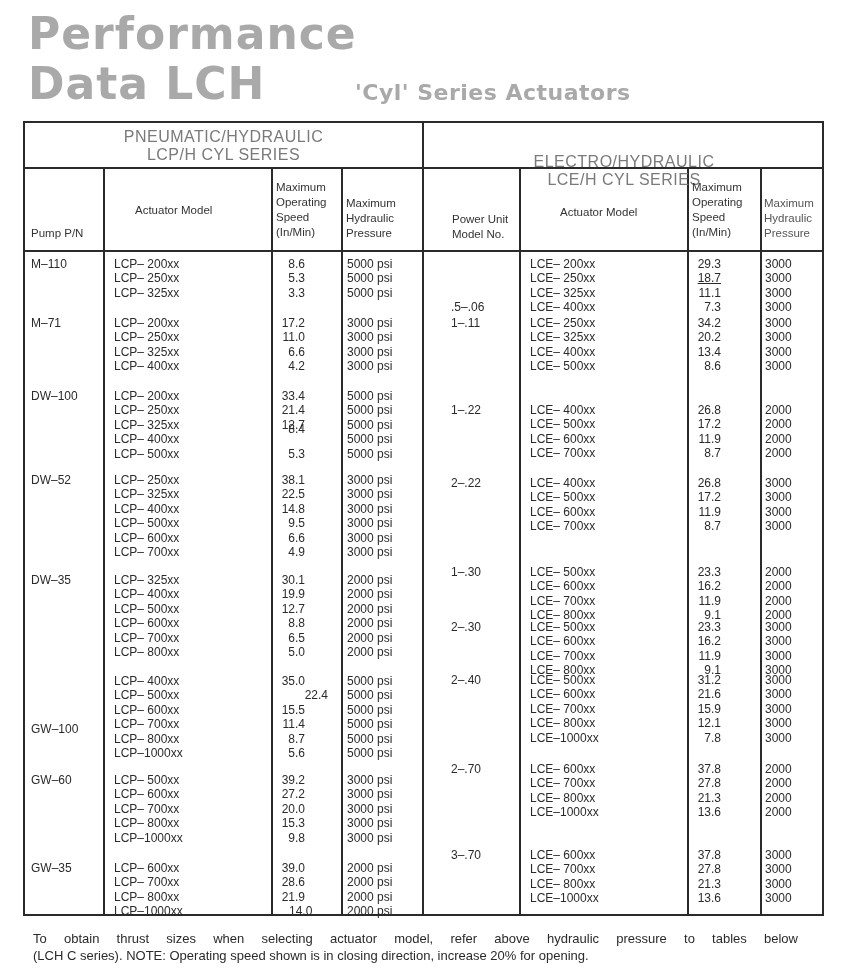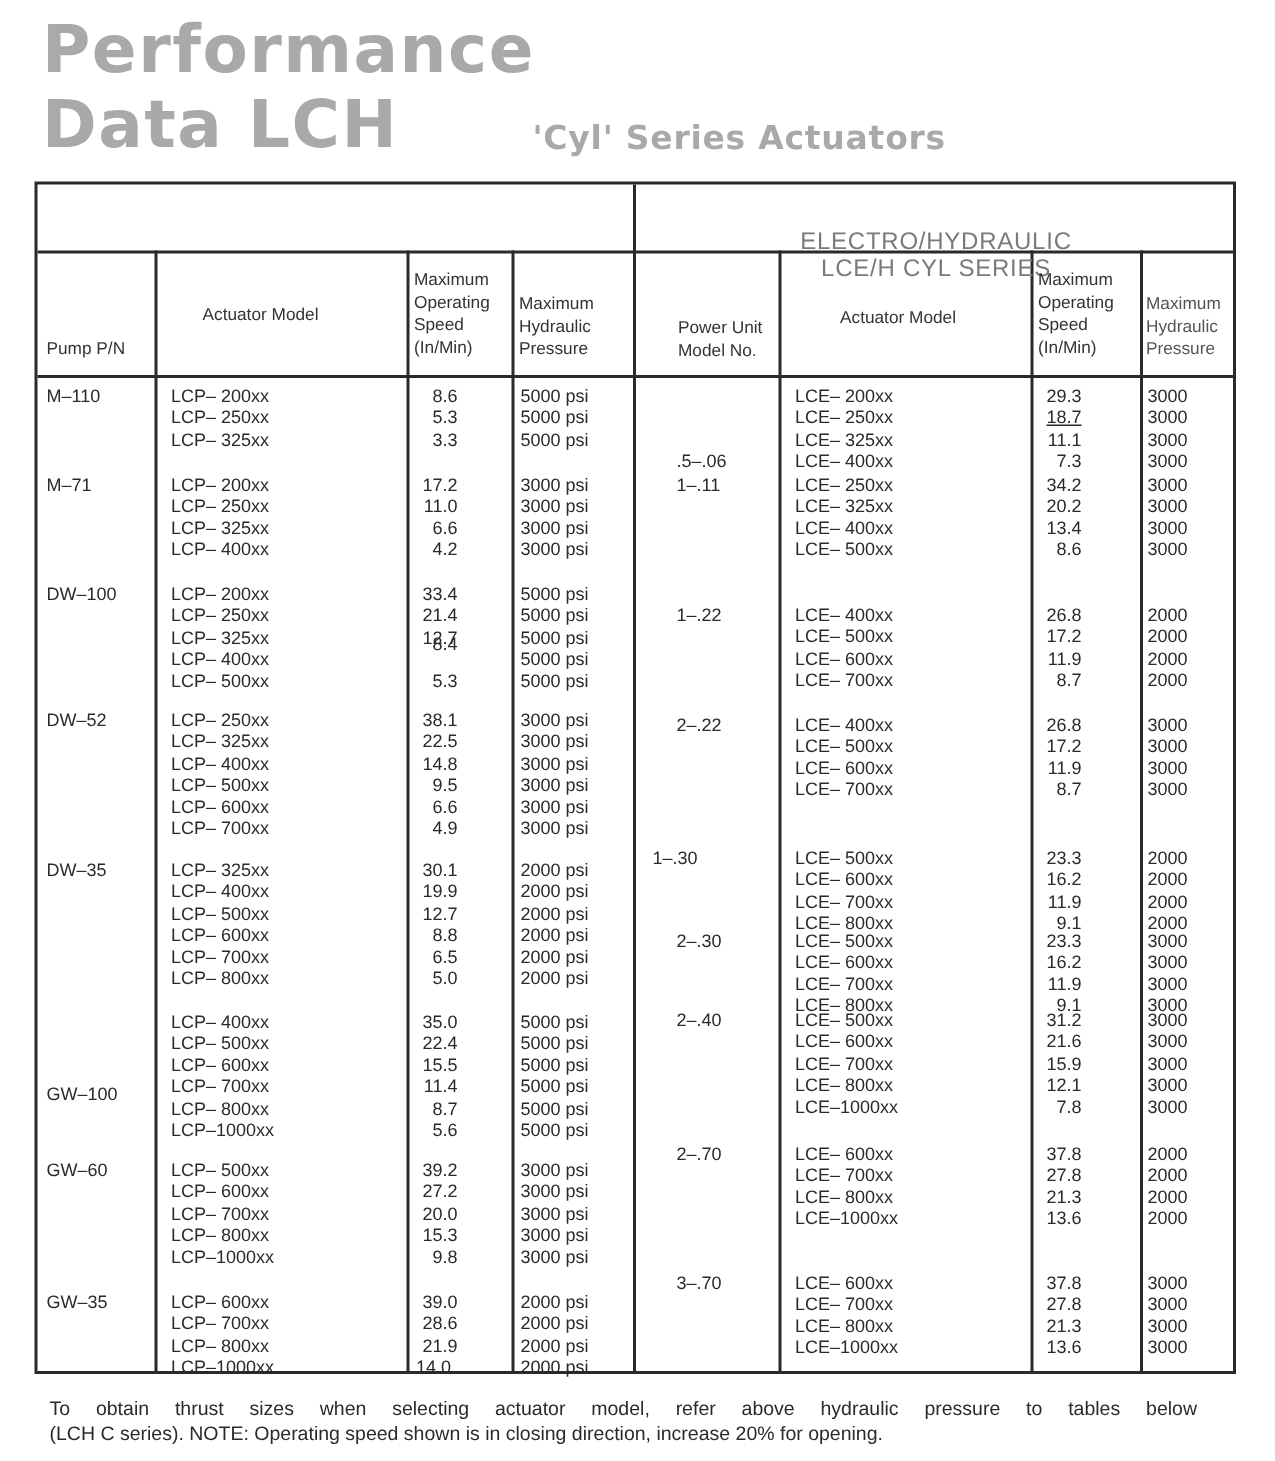--- a/index.html
+++ b/index.html
@@ -29,20 +29,24 @@
   <div class="hline" style="top:127px;"></div>
 
   <div class="vline" style="left:397px; top:0; bottom:0;"></div>
   <div class="vline" style="left:78px; top:44px; bottom:0;"></div>
   <div class="vline" style="left:246px; top:44px; bottom:0;"></div>
   <div class="vline" style="left:316px; top:44px; bottom:0;"></div>
   <div class="vline" style="left:494px; top:44px; bottom:0;"></div>
   <div class="vline" style="left:662px; top:44px; bottom:0;"></div>
   <div class="vline" style="left:735px; top:44px; bottom:0;"></div>
 
+  <div class="grouphead" style="left:0; width:397px; top:5px;">
+    <div>PNEUMATIC/HYDRAULIC</div>
+    <div>LCP/H CYL SERIES</div>
+  </div>
   <div class="grouphead" style="left:399px; width:400px; top:5px;margin-top:25px;">
     <div>ELECTRO/HYDRAULIC</div>
     <div>LCE/H CYL SERIES</div>
   </div>
 
   <div class="colhead" style="left:6px; top:103px;">Pump P/N</div>
   <div class="colhead" style="left:110px; top:80px;">Actuator Model</div>
   <div class="colhead" style="left:251px; top:57px;">
     <div>Maximum</div>
     <div>Operating</div>
@@ -148,21 +152,21 @@
       <div class="cell" style="left: 248px; top: 507.6px; text-align: right; width: 32px;">6.5</div>
       <div class="cell" style="left: 322px; top: 507.6px;">2000 psi</div>
       <div class="cell" style="left: 89px; top: 522px;">LCP– 800xx</div>
       <div class="cell" style="left: 248px; top: 522px; text-align: right; width: 32px;">5.0</div>
       <div class="cell" style="left: 322px; top: 522px;">2000 psi</div>
       <div class="cell" style="left: 6px; top: 551px; margin-top: 48px;">GW–100</div>
       <div class="cell" style="left: 89px; top: 551px;">LCP– 400xx</div>
       <div class="cell" style="left: 248px; top: 551px; text-align: right; width: 32px;">35.0</div>
       <div class="cell" style="left: 322px; top: 551px;">5000 psi</div>
       <div class="cell" style="left: 89px; top: 565.4px;">LCP– 500xx</div>
-      <div class="cell" style="left: 248px; top: 565.4px; text-align: right; width: 32px;">22.4</div>
+      <div class="cell" style="left: 248px; top: 565.4px; text-align: right; width: 32px; padding-left: 23px;">22.4</div>
       <div class="cell" style="left: 322px; top: 565.4px;">5000 psi</div>
       <div class="cell" style="left: 89px; top: 579.8px;">LCP– 600xx</div>
       <div class="cell" style="left: 248px; top: 579.8px; text-align: right; width: 32px;">15.5</div>
       <div class="cell" style="left: 322px; top: 579.8px;">5000 psi</div>
       <div class="cell" style="left: 89px; top: 594.2px;">LCP– 700xx</div>
       <div class="cell" style="left: 248px; top: 594.2px; text-align: right; width: 32px;">11.4</div>
       <div class="cell" style="left: 322px; top: 594.2px;">5000 psi</div>
       <div class="cell" style="left: 89px; top: 608.6px;">LCP– 800xx</div>
       <div class="cell" style="left: 248px; top: 608.6px; text-align: right; width: 32px;">8.7</div>
       <div class="cell" style="left: 322px; top: 608.6px;">5000 psi</div>
@@ -189,21 +193,21 @@
       <div class="cell" style="left: 89px; top: 738px;">LCP– 600xx</div>
       <div class="cell" style="left: 248px; top: 738px; text-align: right; width: 32px;">39.0</div>
       <div class="cell" style="left: 322px; top: 738px;">2000 psi</div>
       <div class="cell" style="left: 89px; top: 752.4px;">LCP– 700xx</div>
       <div class="cell" style="left: 248px; top: 752.4px; text-align: right; width: 32px;">28.6</div>
       <div class="cell" style="left: 322px; top: 752.4px;">2000 psi</div>
       <div class="cell" style="left: 89px; top: 766.8px;">LCP– 800xx</div>
       <div class="cell" style="left: 248px; top: 766.8px; text-align: right; width: 32px;">21.9</div>
       <div class="cell" style="left: 322px; top: 766.8px;">2000 psi</div>
       <div class="cell" style="left: 89px; top: 781.2px;">LCP–1000xx</div>
-      <div class="cell" style="left: 248px; top: 781.2px; text-align: center; width: 32px;">14.0</div>
+      <div class="cell" style="left: 264px; top: 781.2px; text-align: left; width: 32px;">14.0</div>
       <div class="cell" style="left: 322px; top: 781.2px;">2000 psi</div>
     </div>
   <div id="right-body">
       <div class="cell" style="left: 426px; top: 134px; margin-top: 43px;">.5–.06</div>
       <div class="cell" style="left: 505px; top: 134px;">LCE– 200xx</div>
       <div class="cell" style="left: 664px; top: 134px; text-align: right; width: 32px;">29.3</div>
       <div class="cell" style="left: 740px; top: 134px;">3000</div>
       <div class="cell" style="left: 505px; top: 148.4px;">LCE– 250xx</div>
       <div class="cell" style="left: 664px; top: 148.4px; text-align: right; width: 32px; text-decoration: underline;">18.7</div>
       <div class="cell" style="left: 740px; top: 148.4px;">3000</div>
@@ -245,21 +249,21 @@
       <div class="cell" style="left: 740px; top: 353px;">3000</div>
       <div class="cell" style="left: 505px; top: 367.4px;">LCE– 500xx</div>
       <div class="cell" style="left: 664px; top: 367.4px; text-align: right; width: 32px;">17.2</div>
       <div class="cell" style="left: 740px; top: 367.4px;">3000</div>
       <div class="cell" style="left: 505px; top: 381.8px;">LCE– 600xx</div>
       <div class="cell" style="left: 664px; top: 381.8px; text-align: right; width: 32px;">11.9</div>
       <div class="cell" style="left: 740px; top: 381.8px;">3000</div>
       <div class="cell" style="left: 505px; top: 396.2px;">LCE– 700xx</div>
       <div class="cell" style="left: 664px; top: 396.2px; text-align: right; width: 32px;">8.7</div>
       <div class="cell" style="left: 740px; top: 396.2px;">3000</div>
-      <div class="cell" style="left: 410px; top: 442px;">1–.30</div>
+      <div class="cell" style="left: 426px; top: 442px;">1–.30</div>
       <div class="cell" style="left: 505px; top: 442px;">LCE– 500xx</div>
       <div class="cell" style="left: 664px; top: 442px; text-align: right; width: 32px;">23.3</div>
       <div class="cell" style="left: 740px; top: 442px;">2000</div>
       <div class="cell" style="left: 505px; top: 456.4px;">LCE– 600xx</div>
       <div class="cell" style="left: 664px; top: 456.4px; text-align: right; width: 32px;">16.2</div>
       <div class="cell" style="left: 740px; top: 456.4px;">2000</div>
       <div class="cell" style="left: 505px; top: 470.8px;">LCE– 700xx</div>
       <div class="cell" style="left: 664px; top: 470.8px; text-align: right; width: 32px;">11.9</div>
       <div class="cell" style="left: 740px; top: 470.8px;">2000</div>
       <div class="cell" style="left: 505px; top: 485.2px;">LCE– 800xx</div>

